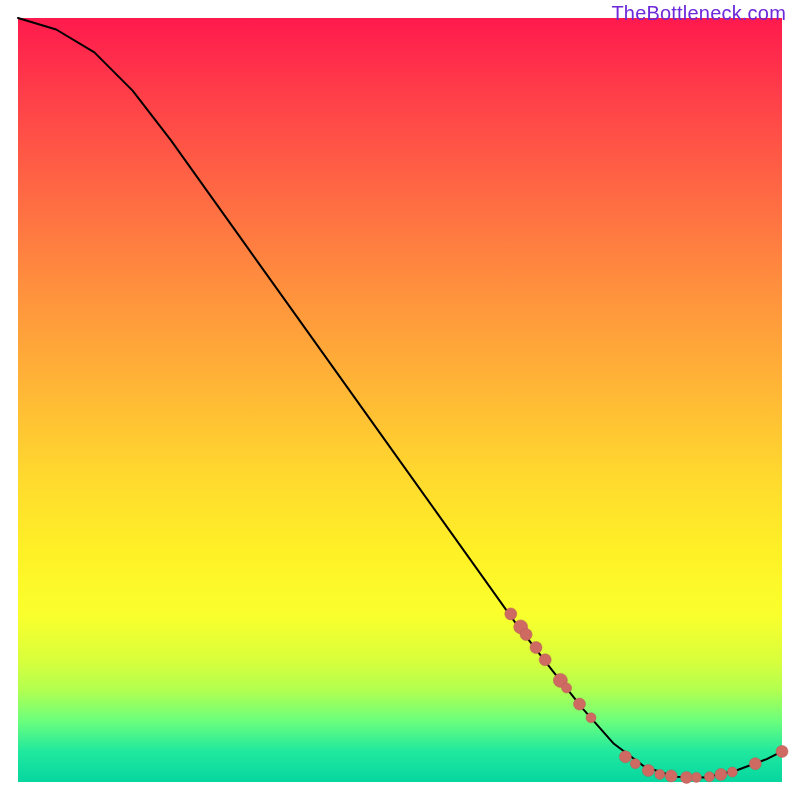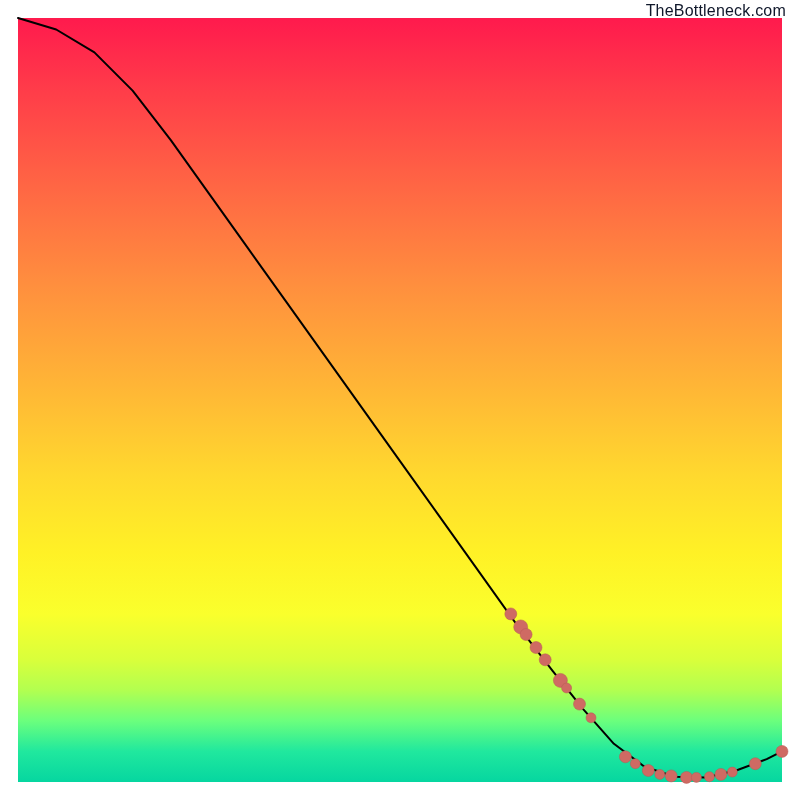--- a/index.html
+++ b/index.html
@@ -55,22 +55,22 @@
   }
   .dot {
     fill: #cf6a63;
     stroke: #b75b55;
     stroke-width: 0.5;
   }
   .watermark {
     position: absolute;
     top: 2px;
     right: 14px;
-    color: #0f172a;
-    font-size: 16px;
+    color: #6d28d9;
+    font-size: 20px;
     font-weight: 500;
     letter-spacing: 0.2px;
     user-select: none;
     text-align: right;
   }
 </style>
 </head>
 <body>
 
 <div class="stage">

